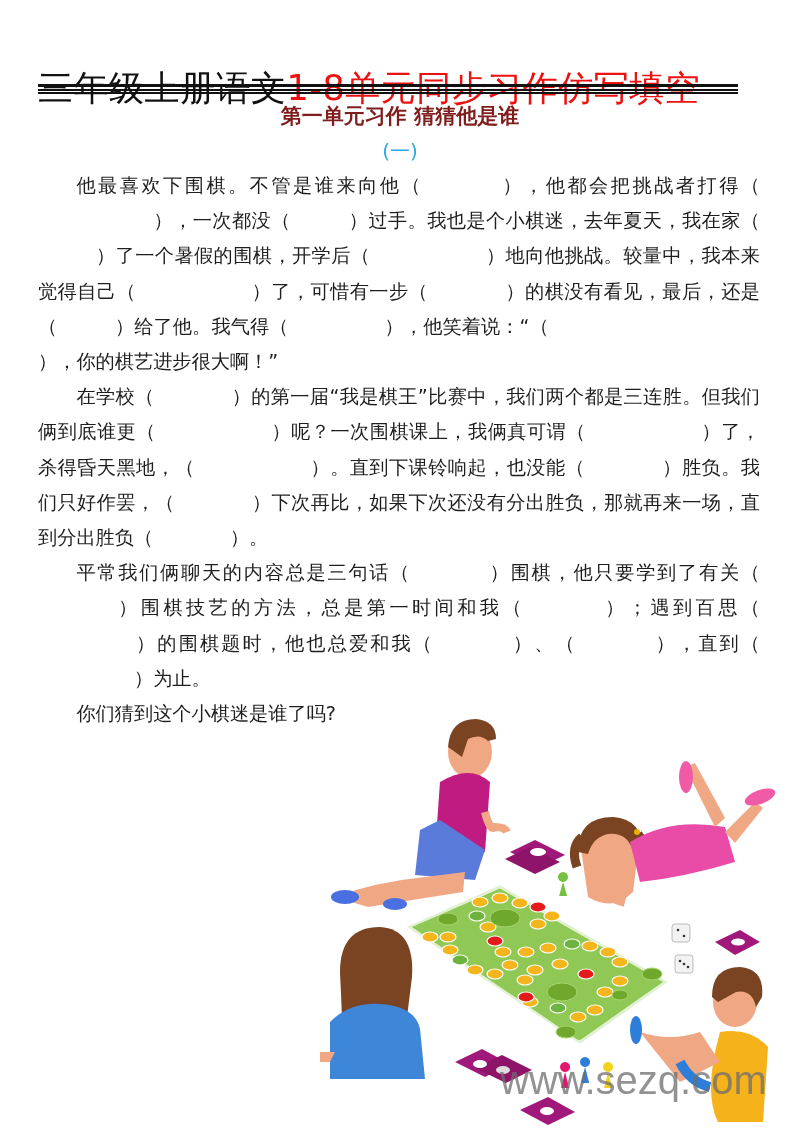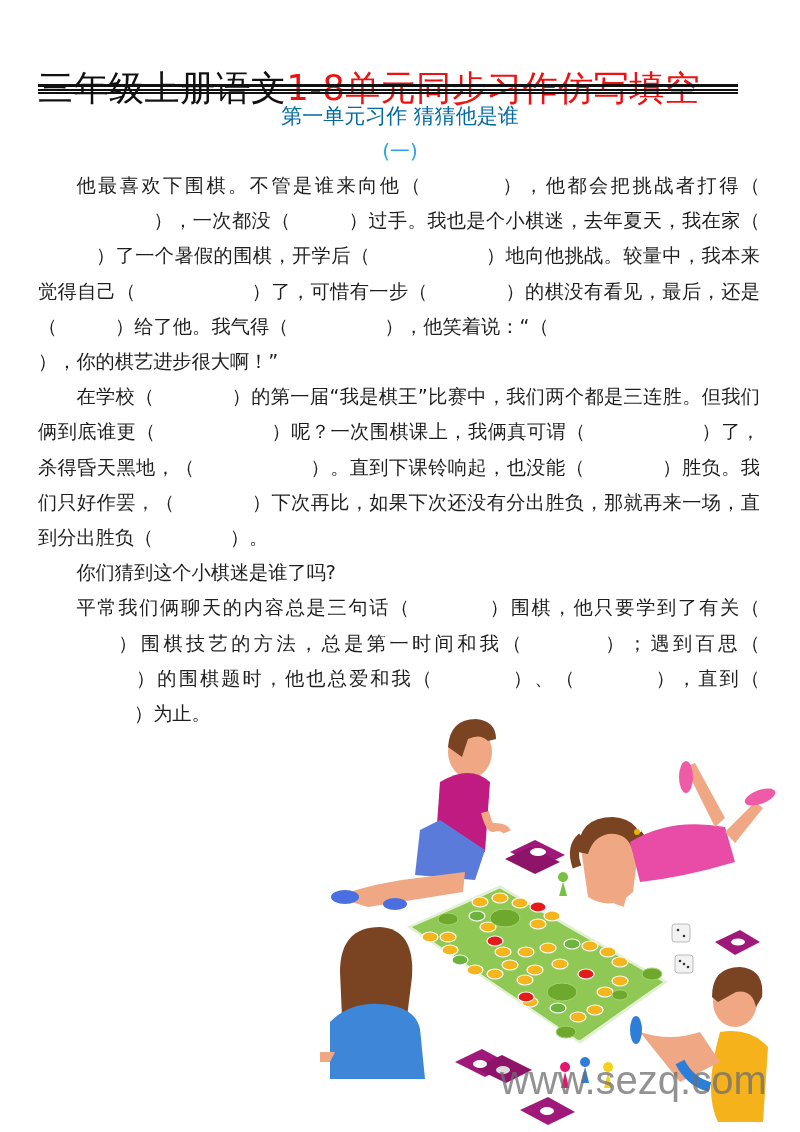--- a/index.html
+++ b/index.html
@@ -42,22 +42,22 @@
       background: #111;
     }
     .subtitle {
       position: absolute;
       left: 0;
       top: 100px;
       width: 800px;
       text-align: center;
       font-size: 21px;
       line-height: 32px;
-      color: #0369a1;
-      font-weight: normal;
+      color: #7f1d1d;
+      font-weight: bold;
     }
     .section-num {
       position: absolute;
       left: 0;
       top: 136px;
       width: 800px;
       text-align: center;
       font-size: 20px;
       line-height: 30px;
       color: #2aa8e0;
@@ -117,24 +117,24 @@
 <div class="section-num">(一)</div>
 
 <div class="body-text">
   <p class="para">
     <span>他最喜欢下围棋。不管是谁来向他（</span><span class="blank">　　</span><span>），他都会把挑战者打得（</span><span class="blank">　　　　</span><span>），一次都没（</span><span class="blank">　</span><span>）过手。我也是个小棋迷，去年夏天，我在家（</span><span class="blank">　</span><span>）了一个暑假的围棋，开学后（</span><span class="blank">　　　　</span><span>）地向他挑战。较量中，我本来觉得自己（</span><span class="blank">　　　　</span><span>）了，可惜有一步（</span><span class="blank">　　</span><span>）的棋没有看见，最后，还是（</span><span class="blank">　</span><span>）给了他。我气得（</span><span class="blank">　　　</span><span>），他笑着说：“（</span><span class="blank">　　　　　　　　　</span><span>），你的棋艺进步很大啊！”</span>
   </p>
   <p class="para">
     <span>在学校（</span><span class="blank">　　</span><span>）的第一届“我是棋王”比赛中，我们两个都是三连胜。但我们俩到底谁更（</span><span class="blank">　　　　</span><span>）呢？一次围棋课上，我俩真可谓（</span><span class="blank">　　　　</span><span>）了，杀得昏天黑地，（</span><span class="blank">　　　　</span><span>）。直到下课铃响起，也没能（</span><span class="blank">　　</span><span>）胜负。我们只好作罢，（</span><span class="blank">　　</span><span>）下次再比，如果下次还没有分出胜负，那就再来一场，直到分出胜负（</span><span class="blank">　　</span><span>）。</span>
   </p>
   <p class="para">
+    <span>平常我们俩聊天的内容总是三句话（</span><span class="blank">　　</span><span>）围棋，他只要学到了有关（</span><span class="blank">　　</span><span>）围棋技艺的方法，总是第一时间和我（</span><span class="blank">　　</span><span>）；遇到百思（</span><span class="blank">　　　</span><span>）的围棋题时，他也总爱和我（</span><span class="blank">　　</span><span>）、（</span><span class="blank">　　</span><span>），直到（</span><span class="blank">　　　</span><span>）为止。</span>
+  </p>
+  <p class="para">
     <span>你们猜到这个小棋迷是谁了吗?</span>
-  </p>
-  <p class="para">
-    <span>平常我们俩聊天的内容总是三句话（</span><span class="blank">　　</span><span>）围棋，他只要学到了有关（</span><span class="blank">　　</span><span>）围棋技艺的方法，总是第一时间和我（</span><span class="blank">　　</span><span>）；遇到百思（</span><span class="blank">　　　</span><span>）的围棋题时，他也总爱和我（</span><span class="blank">　　</span><span>）、（</span><span class="blank">　　</span><span>），直到（</span><span class="blank">　　　</span><span>）为止。</span>
   </p>
 </div>
 
 <svg class="illustration" viewBox="0 0 480 420" xmlns="http://www.w3.org/2000/svg">
 
   <g>
     <polygon points="90,215 180,175 345,270 260,330" fill="#8bc34a" stroke="#e0f0d0" stroke-width="3"></polygon>
     <polygon points="92,215 180,177 343,270 258,328" fill="#90c855"></polygon>
 
     <g fill="#f5b51c" stroke="#fff" stroke-width="1.2">

